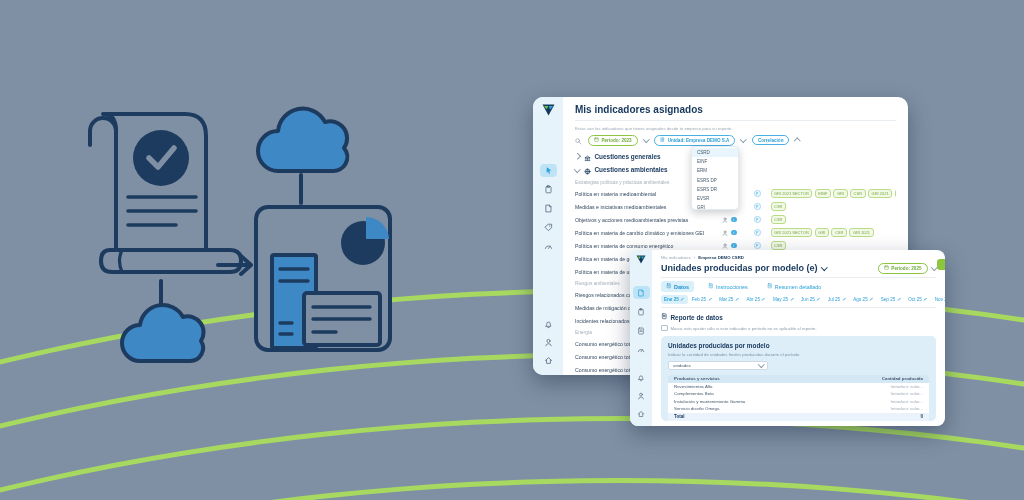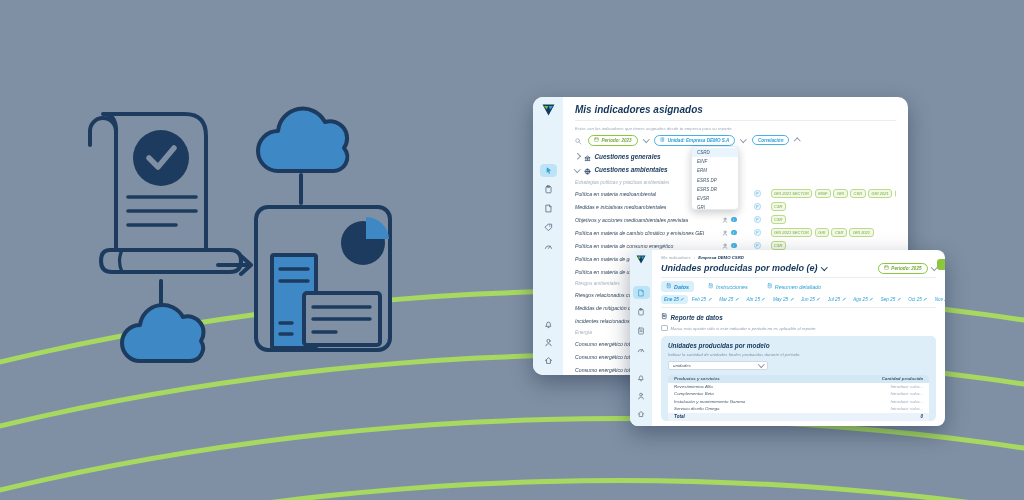--- a/index.html
+++ b/index.html
@@ -6,21 +6,21 @@
   #stage{position:relative;width:1024px;height:500px;background:#7f90a4;overflow:hidden;
          font-family:"Liberation Sans",sans-serif;}
   
   .arc{position:absolute;width:3000px;height:1600px;left:-880px;border:5px solid #a7d960;
        border-radius:50%;box-sizing:border-box;z-index:1;}
   #arc1{top:288px}#arc2{top:352px}#arc3{top:416px}#arc4{top:478px}
 
   #illus{position:absolute;left:70px;top:95px;z-index:2;}
 
   .window{position:absolute;background:#fff;display:flex;overflow:hidden;
-          box-shadow:0 8px 22px rgba(15,30,55,.38);font-style:italic;}
+          box-shadow:0 8px 22px rgba(15,30,55,.38);}
   #win1{left:533px;top:97px;width:375px;height:278px;border-radius:10px;z-index:3;}
   #win2{left:630px;top:250px;width:315px;height:176px;border-radius:8px;z-index:4;}
 
   .sidebar{background:#e7f3fb;display:flex;flex-direction:column;align-items:center;flex-shrink:0;}
   #win1 .sidebar{width:30px;padding:7px 0 8px;}
   #win2 .sidebar{width:22px;padding:5px 0 6px;}
   .side-icons{display:flex;flex-direction:column;align-items:center;gap:6px;}
   #win1 .side-icons{margin-top:48px;}
   #win2 .side-icons{margin-top:22px;}
   .side-bottom{margin-top:auto;display:flex;flex-direction:column;gap:5px;align-items:center;}

